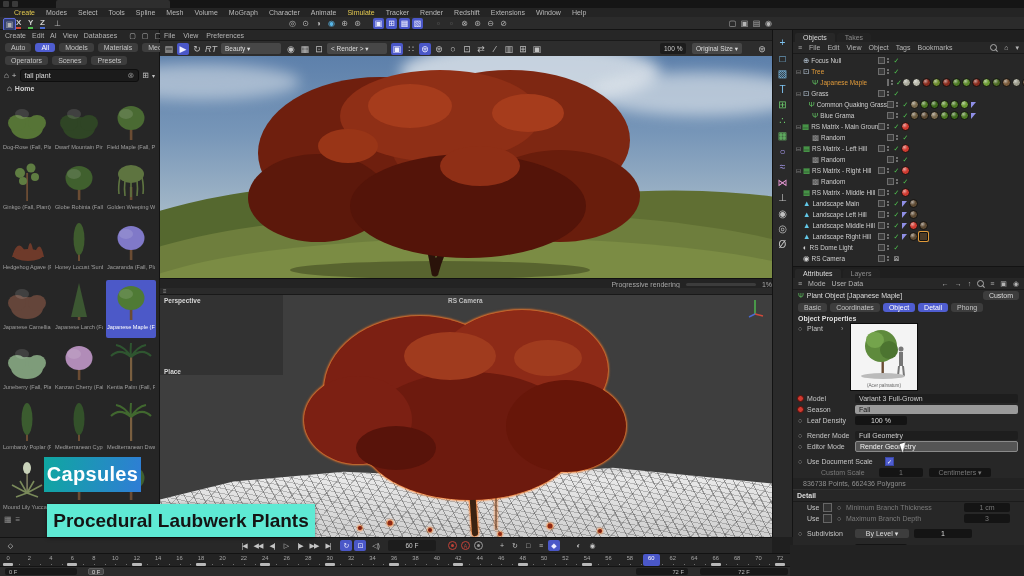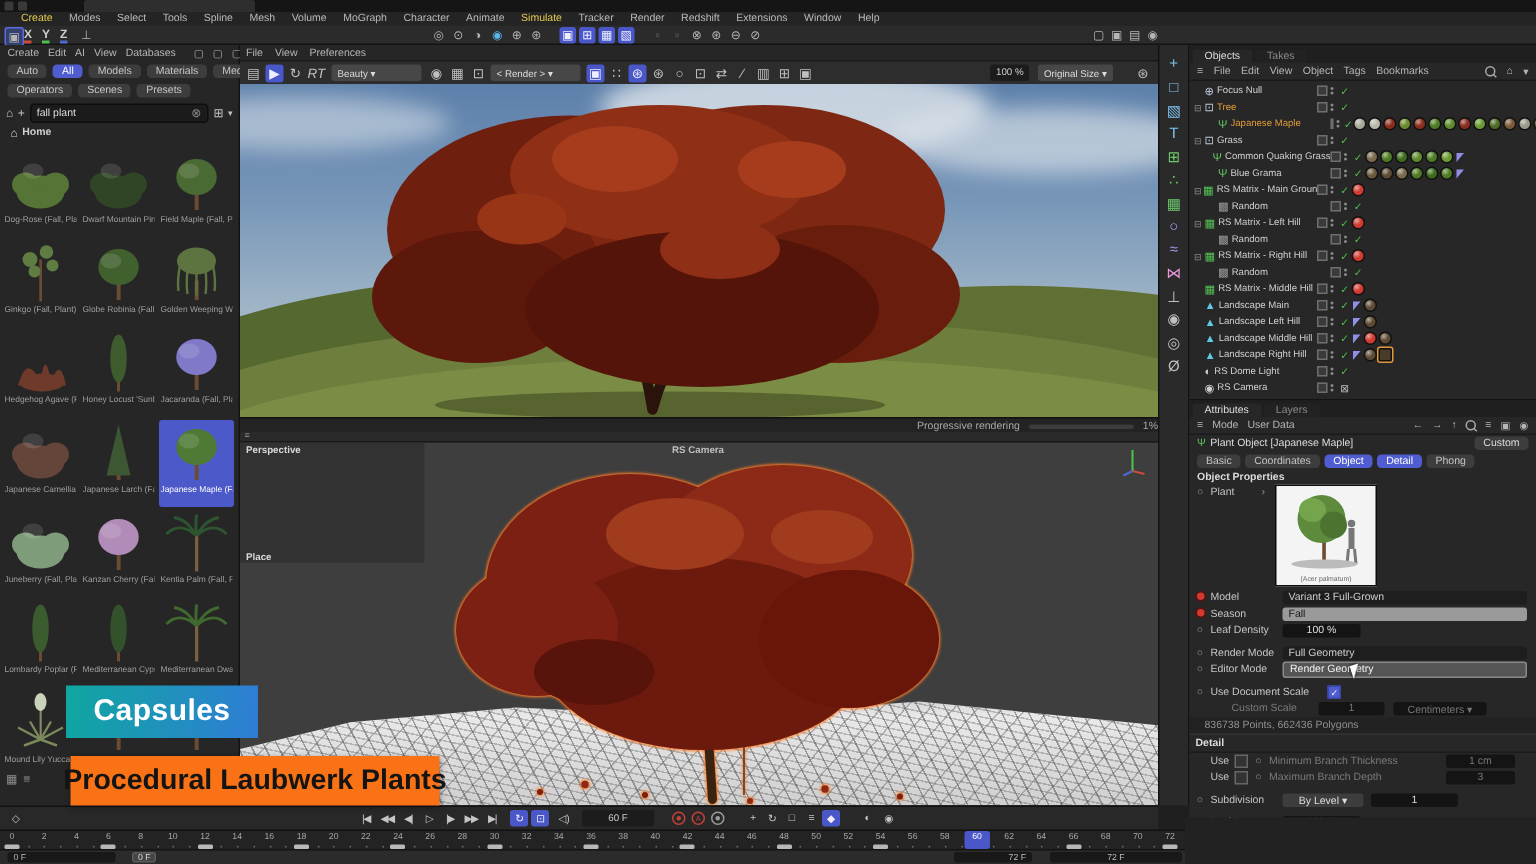--- a/index.html
+++ b/index.html
@@ -134,24 +134,24 @@
   #ruler{left:0;top:553px;width:790px;height:13px;background:#232323;border-top:1px solid #121212;}
   .rnum{position:absolute;top:1px;font-size:5.8px;color:#a5a5a5;width:14px;text-align:center;}
   .rmark{position:absolute;top:9px;width:10px;height:3px;background:#b8b8b8;border-radius:1px;}
   .rdot{position:absolute;top:10px;width:1px;height:1px;background:#6f6f6f;}
   #playhead{position:absolute;top:0;width:17px;height:12px;background:#4a57c8;border-radius:2px;}
   #rangebar{left:0;top:566px;width:790px;height:10px;background:#2b2b2b;border-top:1px solid #141414;}
   .rfield{position:absolute;top:1px;height:7px;background:#181818;border-radius:2px;color:#bbb;display:flex;align-items:center;padding:0 4px;font-size:5.8px;}
   .rhandle{position:absolute;top:1px;height:7px;background:#454545;border:1px solid #5d5d5d;border-radius:2px;color:#ddd;display:flex;align-items:center;padding:0 3px;font-size:5.8px;box-sizing:border-box;}
   #bl-corner{left:790px;top:545px;width:234px;height:31px;background:#222;}
   
-  #badge-capsules{left:44px;top:457px;width:128px;height:35px;display:flex;align-items:center;justify-content:center;
+  #badge-capsules{left:44px;top:457px;width:97px;height:35px;display:flex;align-items:center;justify-content:center;
      background:linear-gradient(100deg,#0fa7a0,#2f7dd6);color:#fff;font-size:20px;font-weight:bold;letter-spacing:.3px;}
-  #badge-title{left:47px;top:504px;width:246px;height:33px;display:flex;align-items:center;justify-content:center;
-     background:#f97316;color:#141414;font-size:19px;font-weight:bold;white-space:nowrap;box-shadow:0 1px 4px rgba(0,0,0,.45);}
+  #badge-title{left:47px;top:504px;width:268px;height:33px;display:flex;align-items:center;justify-content:center;
+     background:#5eead4;color:#141414;font-size:19px;font-weight:bold;white-space:nowrap;box-shadow:0 1px 4px rgba(0,0,0,.45);}
   .srch{display:inline-block;width:5px;height:5px;border:1px solid #aaa;border-radius:50%;position:relative;}
   .srch::after{content:"";position:absolute;width:3px;height:1px;background:#aaa;transform:rotate(45deg);right:-2px;bottom:-1px;}
 </style>
 </head>
 <body>
 
 <div id="app">
 
   <div id="titlebar" class="abs">
     <span class="tico" style="left:3px;"></span>

